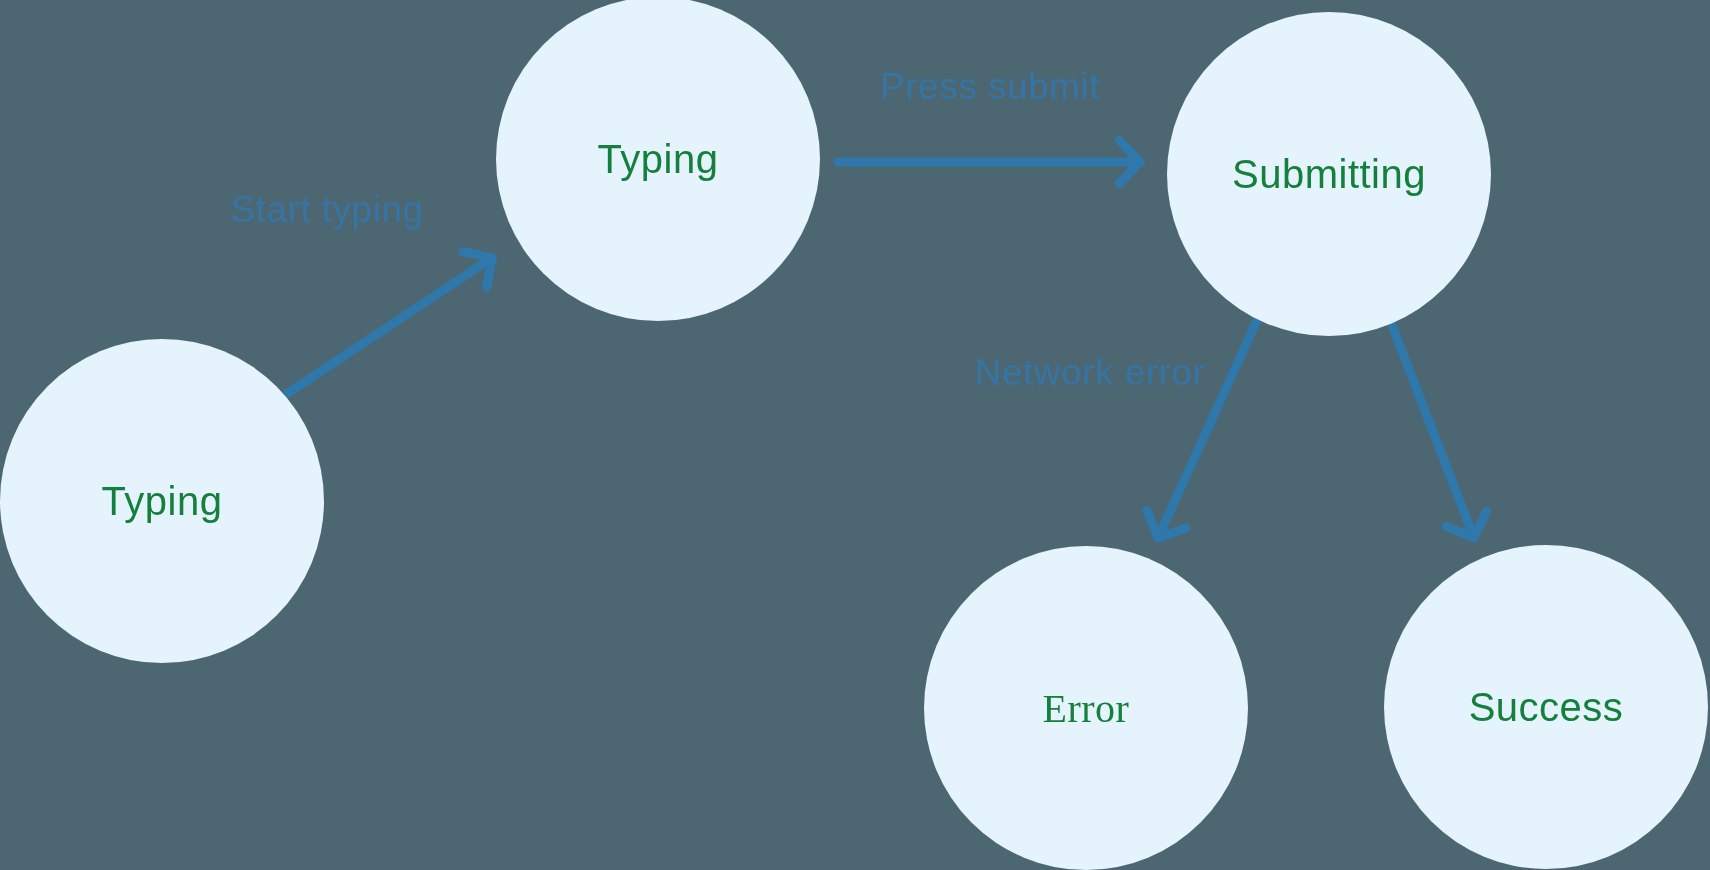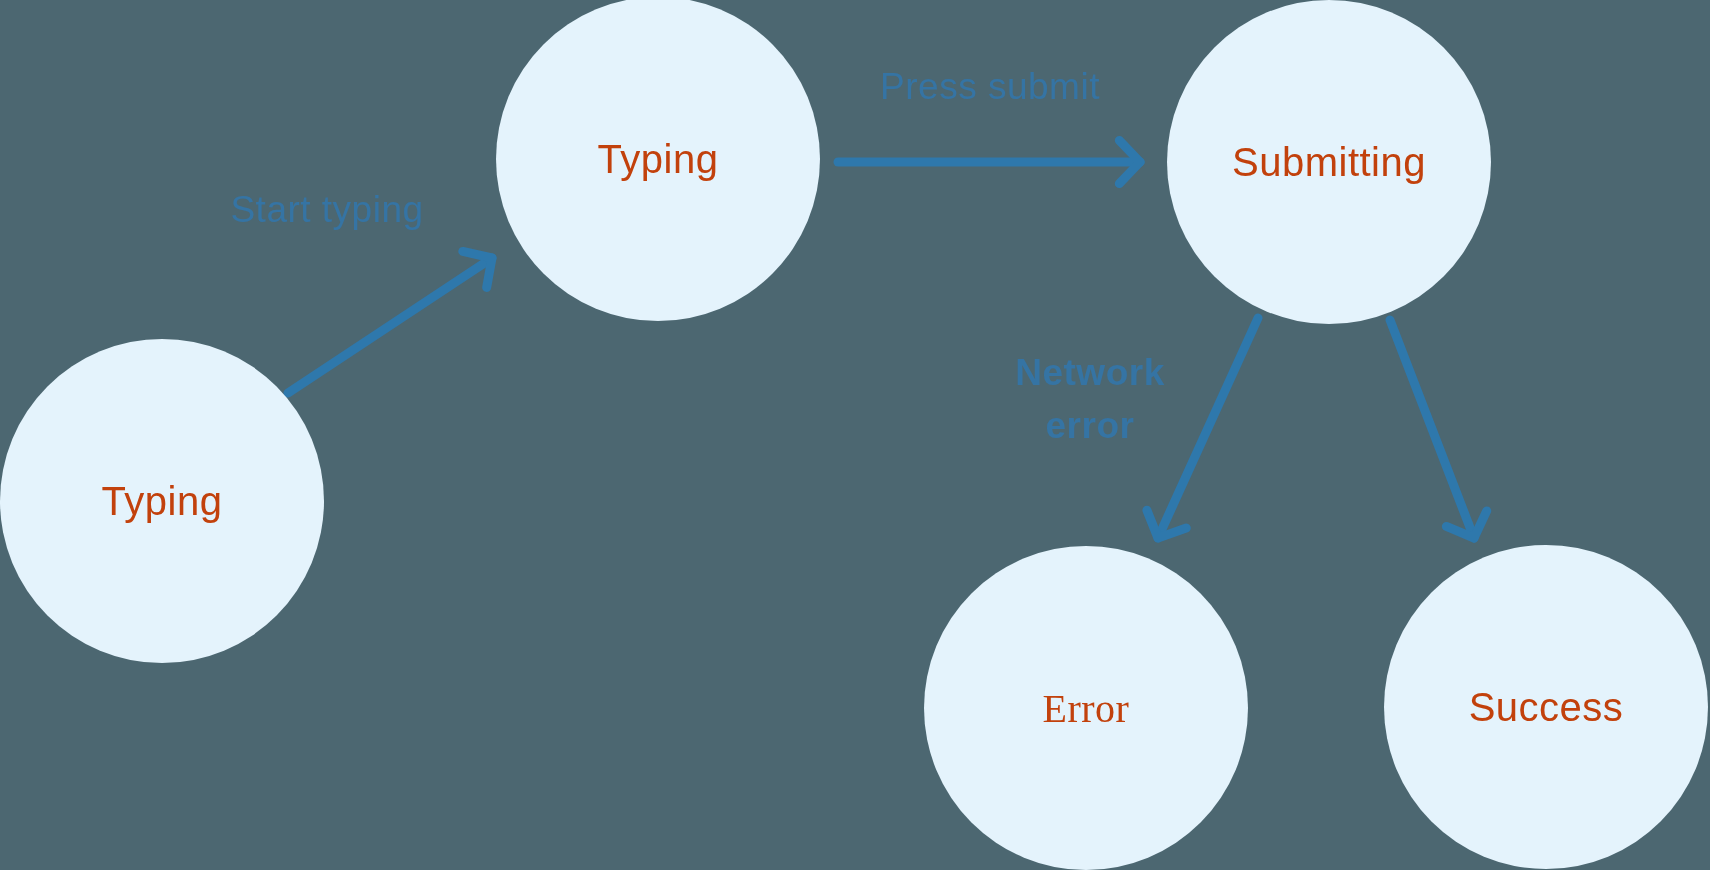--- a/index.html
+++ b/index.html
@@ -27,43 +27,43 @@
     position: absolute;
     width: 324px;
     height: 324px;
     border-radius: 50%;
     background: #E4F3FC;
     display: flex;
     align-items: center;
     justify-content: center;
   }
   .state span {
-    color: #c2410c;
+    color: #15803d;
     font-size: 40px;
     font-weight: 500;
     letter-spacing: 0.5px;
   }
   .s-empty      { left: 0px;    top: 339px; }
   .s-typing     { left: 496px;  top: -3px;  }
-  .s-submitting { left: 1167px; top: 0;   }
+  .s-submitting { left: 1167px; top: 12px;   }
   .s-error      { left: 924px;  top: 546px; font-family: Liberation Serif, serif; }
   .s-success    { left: 1384px; top: 545px; }
 
   .tlabel {
     position: absolute;
     color: #3574A4;
     font-size: 37px;
     font-weight: 500;
     line-height: 53px;
     text-align: center;
     letter-spacing: 0.5px;
   }
   .l-start-typing    { left: 217px;  top: 183px; width: 220px; }
   .l-press-submit    { left: 790px;  top: 60px;  width: 400px; text-align: center; }
-  .l-network-error   { left: 970px;  top: 346px; width: 240px; font-weight: bold; }
+  .l-network-error   { left: 970px;  top: 346px; width: 240px; }
   .l-network-success { left: 1427px; top: 343px; width: 240px; }
 </style>
 </head>
 <body>
 
 <div class="canvas">
 
   <svg class="arrows" viewBox="0 0 1710 870" xmlns="http://www.w3.org/2000/svg">
     <defs>
       <marker id="head" viewBox="0 0 8 8" refX="4" refY="4" markerWidth="8" markerHeight="8" orient="auto">

